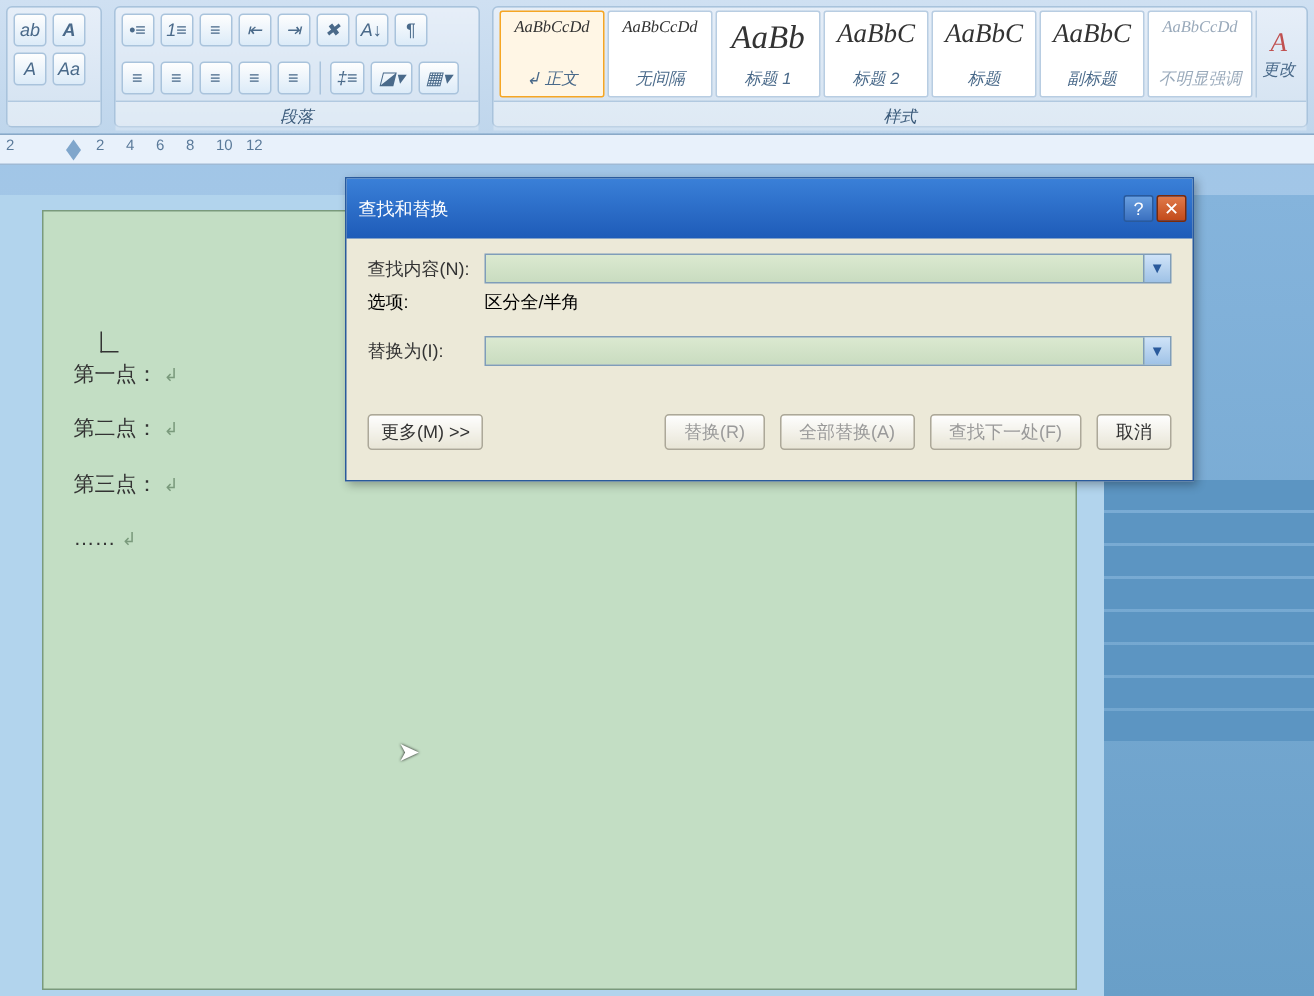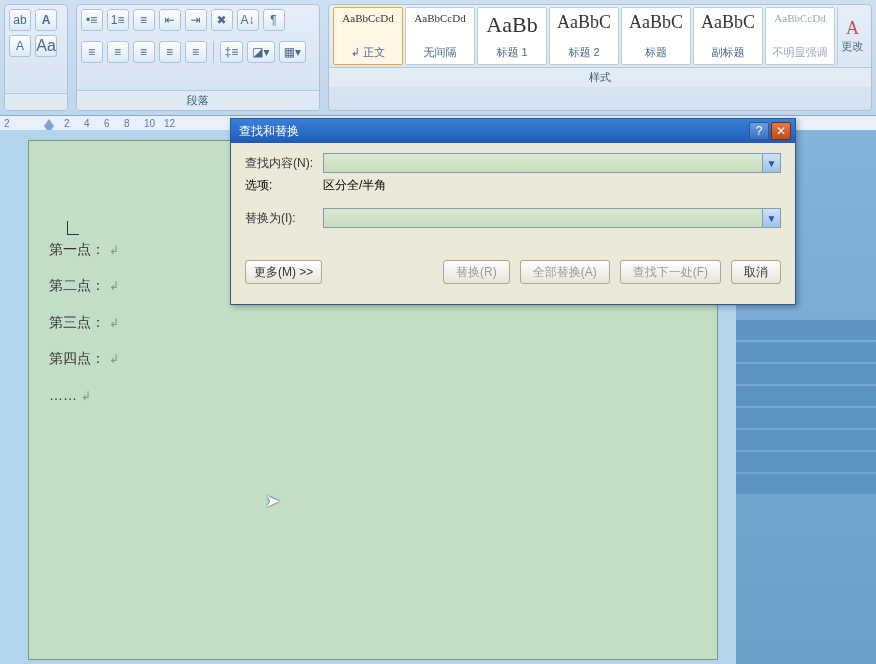--- a/index.html
+++ b/index.html
@@ -1,19 +1,19 @@
 <!DOCTYPE html>
 <html><head>
 <meta charset="utf-8">
 <style>
   * { box-sizing: border-box; margin: 0; padding: 0; font-family: "Microsoft YaHei", SimSun, Arial, sans-serif; }
   body { width: 876px; height: 664px; overflow: hidden; background: linear-gradient(180deg, #9dc3e6 0%, #b8d4ec 100%); position: relative; }
 
   
-  .ribbon { display: flex; height: 116px; background: linear-gradient(180deg,#cfe0f2,#bfd6ec); border-bottom: 1px solid #8aa9c7; }
+  .ribbon { display: flex; height: 90px; background: linear-gradient(180deg,#cfe0f2,#bfd6ec); border-bottom: 1px solid #8aa9c7; font-style: italic; }
   .ribbon-group { border: 1px solid #a9c3dc; background: linear-gradient(180deg,#e6eef8,#d3e2f1); margin: 4px 4px 4px 4px; border-radius: 4px; display: flex; flex-direction: column; }
   .ribbon-body { flex: 1; display: flex; flex-wrap: wrap; align-content: flex-start; padding: 4px; gap: 4px; }
   .ribbon-title { text-align: center; font-size: 11px; color: #3a5a7a; background: rgba(255,255,255,.25); border-top: 1px solid #b1c9e0; padding: 2px 0; }
   .rbtn { width: 22px; height: 22px; border: 1px solid #a9c3dc; border-radius: 3px; background: linear-gradient(180deg,#fefefe,#dcebf8); display:flex;align-items:center;justify-content:center; font-size:12px; color:#4a6a8a; cursor:pointer;}
   .rbtn.wide { width: auto; padding: 0 4px; }
   .sep { width:1px; height:22px; background:#a9c3dc; margin:0 2px; }
 
   .styles-group { flex: 1; }
   .styles-row { display:flex; gap: 2px; padding: 2px 4px; }
   .style-item { width: 70px; height: 58px; border:1px solid #b8cde2; background:#fff; border-radius:2px; display:flex; flex-direction:column; align-items:center; justify-content:space-between; padding:4px 0; cursor:pointer;}
@@ -38,21 +38,21 @@
   .cursor-caret{ position:absolute; left:38px; top:80px; width:12px; height:14px; border-left:1px solid #333; border-bottom:1px solid #333;}
   .right-pane{ position:absolute; right:0; top:0; width:140px; bottom:0; background:linear-gradient(180deg,#85b4dc,#699fc8);}
   .right-stripes{ position:absolute; right:0; top:190px; width:140px;}
   .right-stripes div{ height:20px; margin-bottom:2px; background:#5c95c2;}
 
   
   .fake-cursor{position:absolute; left:265px; top:360px; font-size:18px; color:#fff; text-shadow:0 0 2px #000; pointer-events:none;}
 
   
   .dialog { position:absolute; left:230px; top:118px; width:566px; background:#ece9d8; border:1px solid #2a5a9c; box-shadow:2px 2px 6px rgba(0,0,0,.3);}
-  .dlg-title { height:24px; background:linear-gradient(180deg,#3a80d8,#1e5bb8); color:#fff; font-size:12px; display:flex; align-items:center; padding:0 4px 0 8px;}
+  .dlg-title { height:40px; background:linear-gradient(180deg,#3a80d8,#1e5bb8); color:#fff; font-size:12px; display:flex; align-items:center; padding:0 4px 0 8px;}
   .dlg-title-text{ flex:1;}
   .dlg-title-btn{ width:20px;height:18px;margin-left:2px;background:linear-gradient(180deg,#e07a4a,#c24a1a);border:1px solid #7a2a0a;border-radius:2px;display:flex;align-items:center;justify-content:center;color:#fff;font-size:12px;cursor:pointer;}
   .dlg-title-btn.help{background:linear-gradient(180deg,#6aa0e0,#3a70c0);border-color:#2a5a9c;}
   .dlg-inner{ padding:8px 10px 12px 10px;}
   .tabs{ display:flex; border-bottom:1px solid #aca899; margin-bottom:10px;}
   .tab{ padding:4px 12px; font-size:12px; background:#ece9d8; border:1px solid #aca899; border-bottom:none; margin-right:2px; position:relative; top:1px; border-radius:3px 3px 0 0; cursor:pointer; color:#333;}
   .tab.active{ background:#fff; z-index:2; }
   .panel{ background:#ece9d8; border:0; padding:2px 4px 8px 4px;}
   .form-row{ display:flex; align-items:center; margin-bottom:6px; font-size:12px;}
   .form-row label{ width:78px; color:#333;}
@@ -69,21 +69,21 @@
 </head>
 <body>
 
 <div class="ribbon">
 
   <div class="ribbon-group" style="width:64px">
     <div class="ribbon-body">
       <div class="rbtn">ab</div>
       <div class="rbtn" style="font-weight:bold">A</div>
       <div class="rbtn">A</div>
-      <div class="rbtn" style="font-size:16px">Aa</div>
+      <div class="rbtn" style="font-size:12px">Aa</div>
     </div>
     <div class="ribbon-title">&nbsp;</div>
   </div>
 
   <div class="ribbon-group" style="width:246px">
     <div class="ribbon-body">
       <div class="rbtn">•≡</div>
       <div class="rbtn">1≡</div>
       <div class="rbtn">≡</div>
       <div class="rbtn">⇤</div>
@@ -159,21 +159,20 @@
   </div>
 
 <div class="workspace">
   <div class="vstrip"></div>
   <div class="page">
     <div class="cursor-caret"></div>
     <div class="doc-content" id="doc-content">
         <div><span>第一点：</span><span class="pmark">↲</span></div>
         <div><span>第二点：</span><span class="pmark">↲</span></div>
         <div><span>第三点：</span><span class="pmark">↲</span></div>
-        <div><span>第四点：</span><span class="pmark">↲</span></div>
         <div><span>……</span><span class="pmark">↲</span></div>
       </div>
   </div>
   <div class="right-pane">
     <div class="right-stripes">
       <div></div>
         <div></div>
         <div></div>
         <div></div>
         <div></div>

